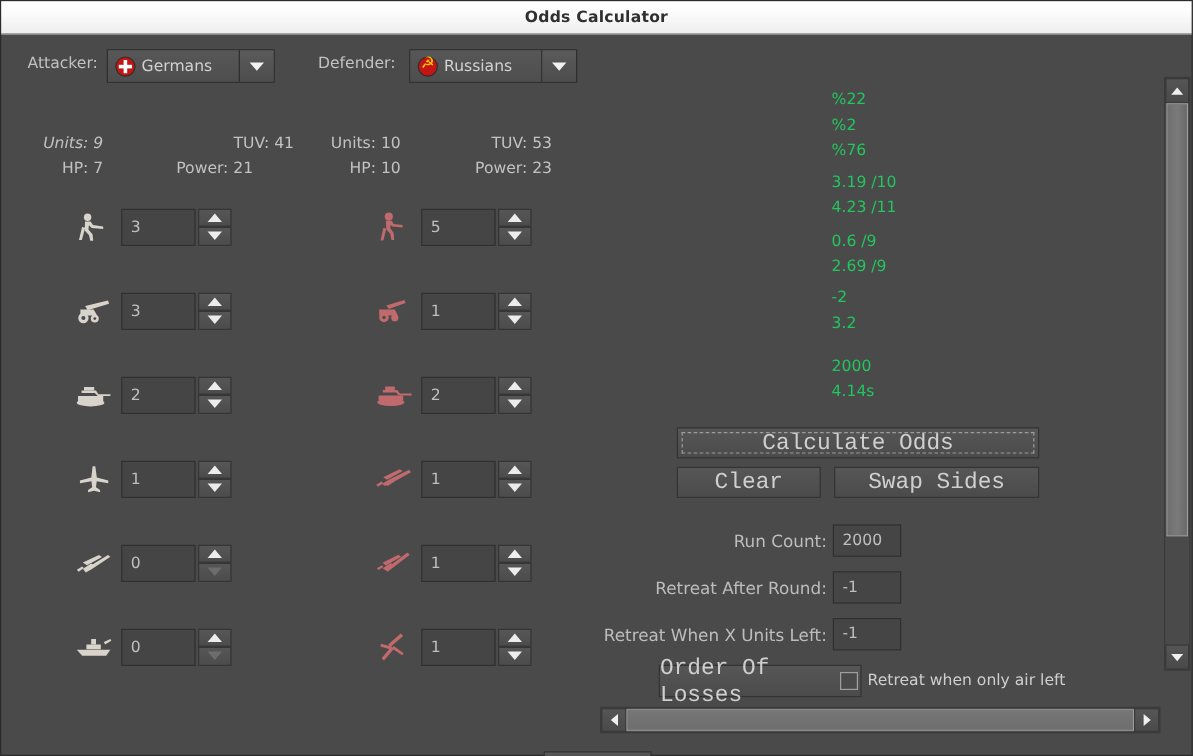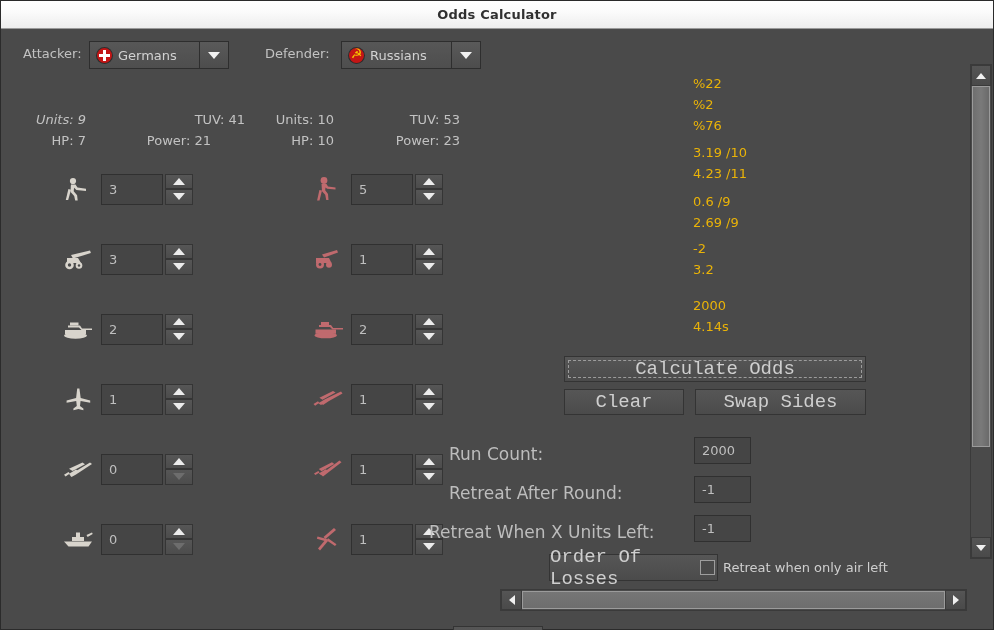--- a/index.html
+++ b/index.html
@@ -114,21 +114,21 @@
     box-sizing: border-box;
     background: linear-gradient(to bottom,#565656,#4c4c4c);
     display: flex; align-items: center; justify-content: center;
   }
   .tri-up, .tri-dn { width: 0; height: 0; border-left: 6px solid transparent; border-right: 6px solid transparent; }
   .tri-up { border-bottom: 7px solid #ececec; }
   .tri-dn { border-top: 7px solid #ececec; }
   .dim .tri-dn { border-top-color: #6d6d6d; }
   
   .stat { position: absolute; font-size: 13px; line-height: 13px; }
-  .stat .val { position: absolute; left: 692px; white-space: nowrap; color: #eab308; }
+  .stat .val { position: absolute; left: 692px; white-space: nowrap; color: #22c55e; }
   
   .btn {
     position: absolute;
     background: linear-gradient(to bottom,#565656,#4b4b4b);
     border: 1px solid #343434;
     box-sizing: border-box;
     color: #cfcfcf; font-size: 19px;
     display: flex; align-items: center; justify-content: center;
     cursor: default;
     font-family: Liberation Mono, monospace;
@@ -140,21 +140,21 @@
   
   .tinput {
     position: absolute;
     background: #454545;
     border: 1px solid #303030;
     box-sizing: border-box;
     color: #bfbfbf; font-size: 13px;
     display: flex; align-items: center;
     padding-left: 7px;
   }
-  .flabel { position: absolute; font-size: 17px; color: #bdbdbd; text-align: left; white-space: nowrap; }
+  .flabel { position: absolute; font-size: 14px; color: #bdbdbd; text-align: right; white-space: nowrap; }
   
   .cb-wrap { position: absolute; display: flex; align-items: center; gap: 8px; }
   .cbox {
     width: 15px; height: 15px;
     border: 1px solid #9e9e9e;
     background: #4a4a4a;
     box-sizing: border-box;
   }
   .cb-wrap .cb-txt { font-size: 13px; color: #cfcfcf; white-space: nowrap; }
   

